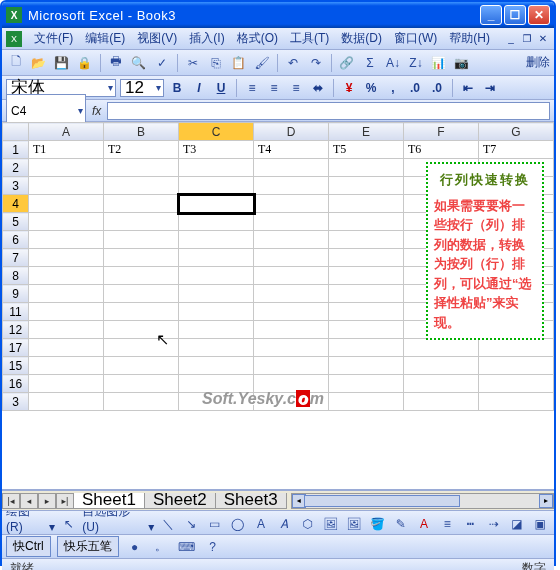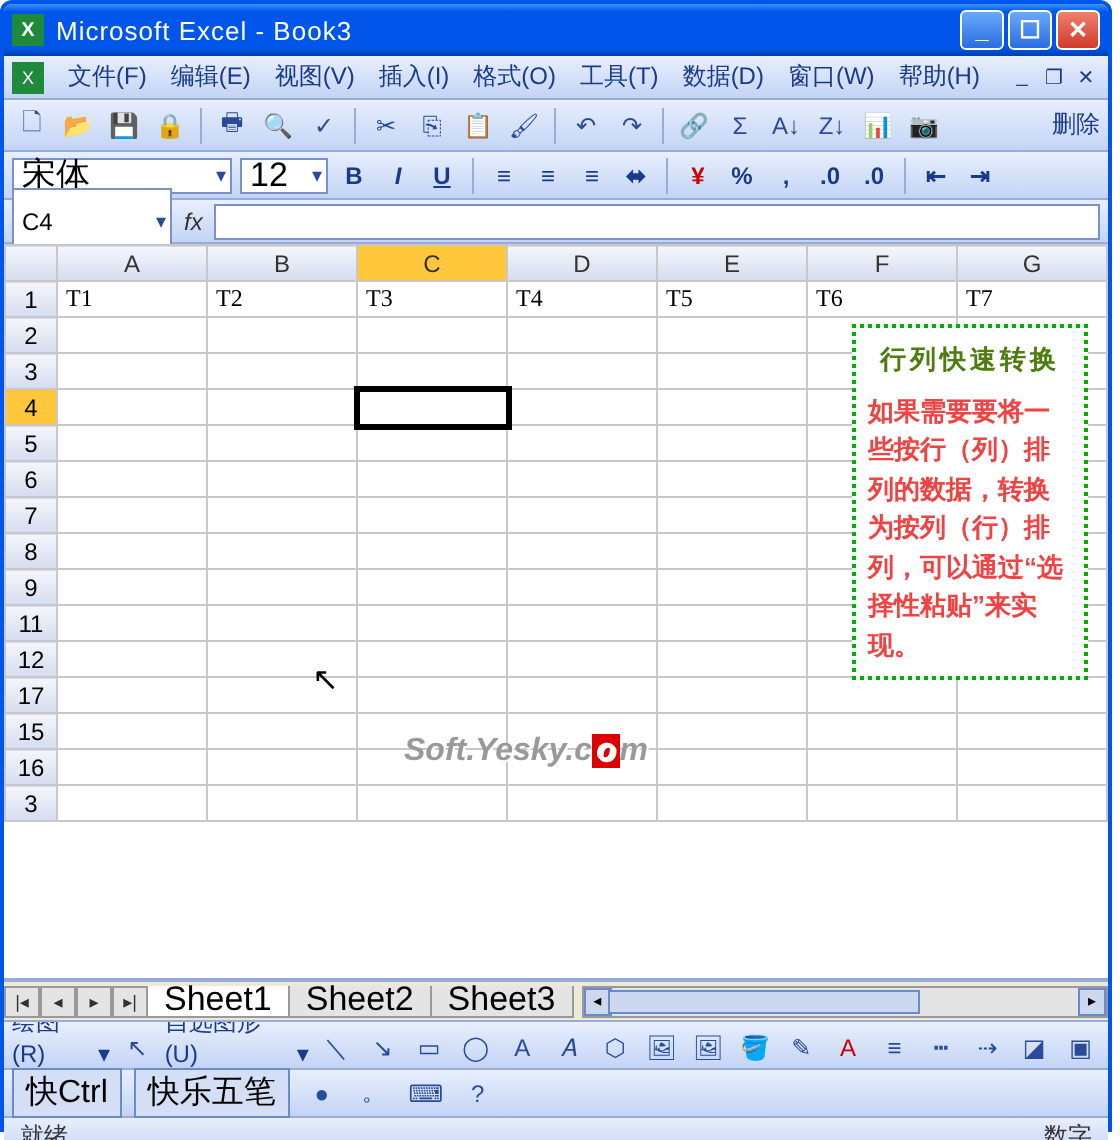--- a/index.html
+++ b/index.html
@@ -38,32 +38,32 @@
 .grid tbody th { background: linear-gradient(#f4f6fb,#d4dcef); width: 26px; font-weight: normal; text-align: center; }
 .corner { width: 26px; background: linear-gradient(#f4f6fb,#d4dcef); }
 .active-col { background: #ffc83c !important; }
 .active-row { background: #ffc83c !important; }
 .grid tbody td { text-align: left; padding-left: 4px; font-family: SimSun; }
 .selected-cell { outline: 3px solid #000; outline-offset: -1px; }
 .text-box { position: absolute; right: 10px; top: 40px; width: 118px; border: 2px dotted #00b000; padding: 6px; font-size: 13px; background: #fff; line-height: 1.5; }
 .text-box .tb-title { color: #4d7c0f; font-weight: bold; text-align: center; margin-bottom: 6px; letter-spacing: 2px; }
 .text-box .tb-body { color: #ef4444; font-weight: bold; }
 .cursor { position: absolute; left: 154px; top: 208px; font-size: 16px; color: #000; pointer-events: none; }
-.watermark { position: absolute; left: 200px; top: 245px; font-size: 16px; color: #999; font-style: italic; font-weight: bold; pointer-events: none; text-shadow: 1px 1px #fff; }
+.watermark { position: absolute; left: 200px; top: 268px; font-size: 16px; color: #999; font-style: italic; font-weight: bold; pointer-events: none; text-shadow: 1px 1px #fff; }
 .watermark .ye { color: #d00; background: #d00; color:#fff; padding: 0 2px; }
 .tab-strip { height: 20px; background: #ece9d8; display: flex; align-items: center; border-top: 1px solid #9aabd6; }
 .nav-btn { width: 18px; height: 16px; border: 1px solid #999; background: #e4e4e4; display: flex; align-items: center; justify-content: center; font-size: 9px; color: #333; }
 .sheet-tab { height: 16px; padding: 0 8px; border: 1px solid #999; border-top: none; background: #fff; font-size: 17px; display: flex; align-items: center; margin-left: -1px; }
 .sheet-tab.inactive { background: #e4e4e4; }
 .h-scroll { flex: 1; height: 16px; background: #e4e4e4; border: 1px solid #999; margin-left: 4px; position: relative; }
 .h-scroll .thumb { position: absolute; left: 12px; top: 1px; width: 60%; height: 12px; background: #cdd8ee; border: 1px solid #6a8acc; }
 .h-scroll .arr { position: absolute; top: 0; width: 14px; height: 14px; background: #cdd8ee; border: 1px solid #6a8acc; display:flex;align-items:center;justify-content:center; font-size:8px; }
 .draw-bar { height: 24px; background: linear-gradient(#e8effd,#c3d4f5); display: flex; align-items: flex-end; padding: 0 4px; border-top: 1px solid #9aabd6; gap: 4px; overflow: hidden; font-size: 12px; color: #1a3a8a; }
 .task-bar { height: 24px; background: linear-gradient(#e8effd,#c3d4f5); display: flex; align-items: center; padding: 0 4px; border-top: 1px solid #9aabd6; gap: 6px; }
-.task-btn { padding: 1px 6px; border: 1px solid #6a8acc; background: #d4def5; font-size: 16px; }
+.task-btn { padding: 1px 6px; border: 1px solid #6a8acc; background: #d4def5; font-size: 12px; }
 .status-bar { height: 20px; background: linear-gradient(#e8effd,#c3d4f5); display: flex; align-items: center; padding: 0 8px; border-top: 1px solid #9aabd6; font-size: 12px; color: #333; }
 .status-bar .right { margin-left: auto; }
 .draw-label { color:#1a3a8a; }
 .extra { color:#1a3a8a; margin-left:auto; }
 </style>
 </head>
 <body>
 
 <div class="window">
   <div class="titlebar">

